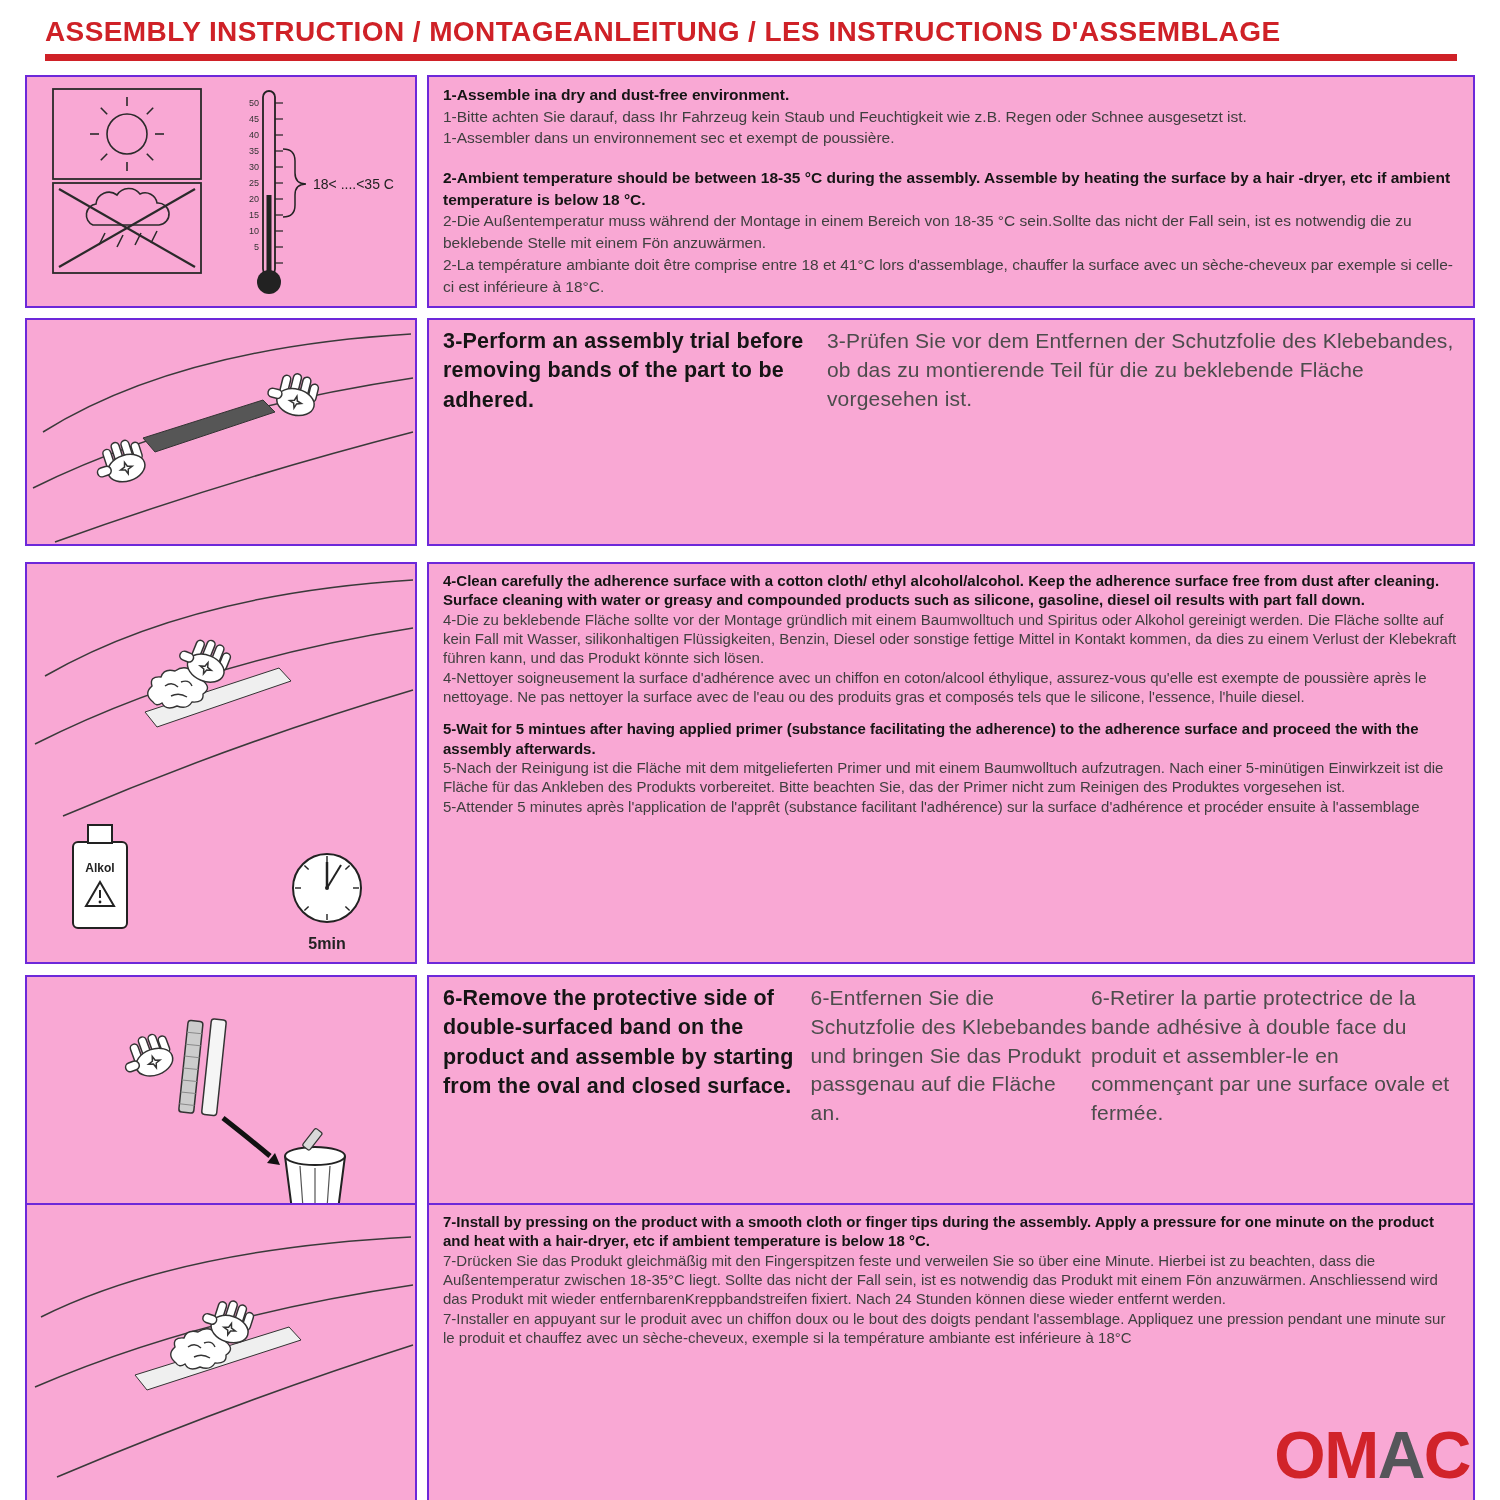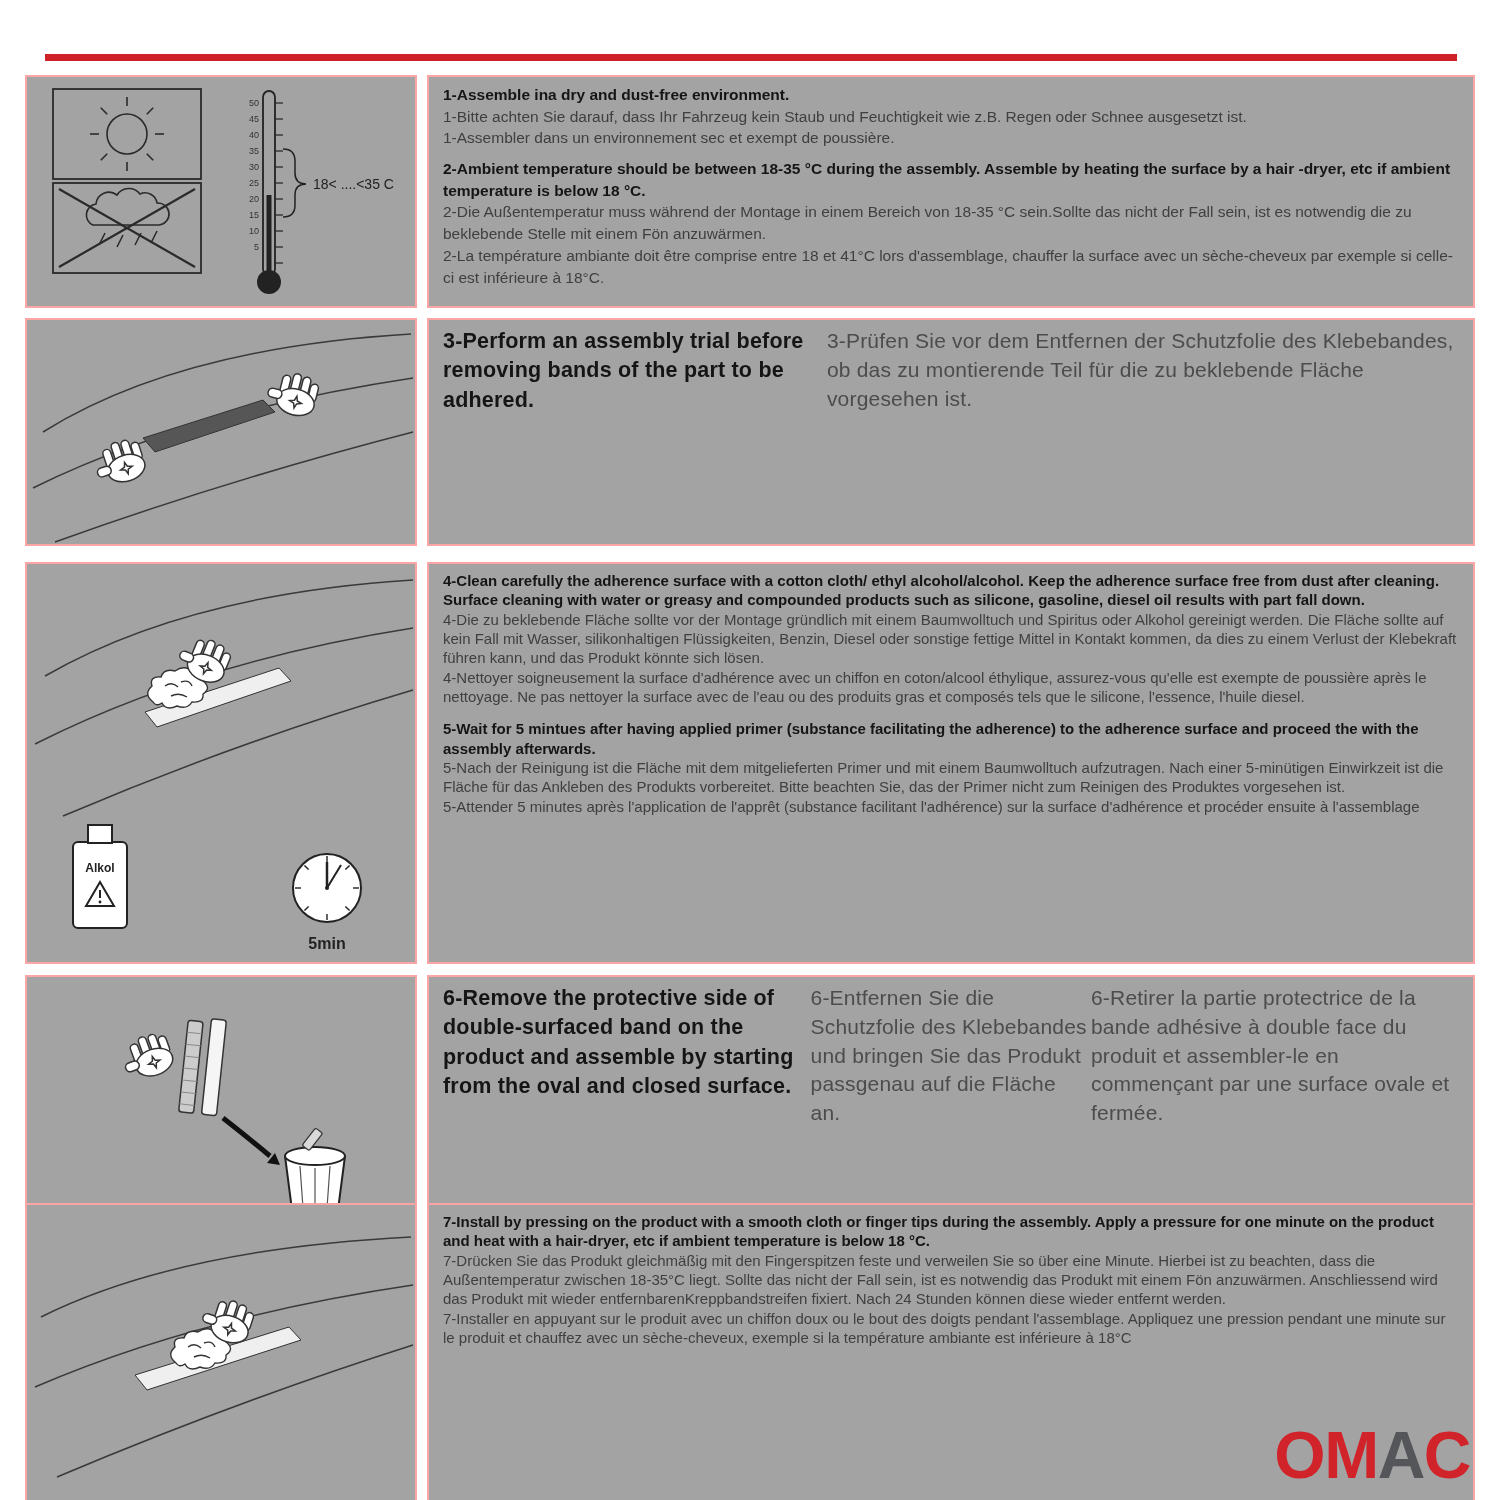--- a/index.html
+++ b/index.html
@@ -1,50 +1,51 @@
 <!DOCTYPE html>
 <html><head>
 <meta charset="utf-8">
 <style>
   html,body{margin:0;padding:0;background:#ffffff;}
   .page{position:relative;width:1500px;height:1500px;background:#fff;
         font-family:"Liberation Sans",sans-serif;color:#3c3c3c;overflow:hidden;}
   .title{position:absolute;left:45px;top:16px;width:1412px;
          font-size:28px;font-weight:bold;letter-spacing:0.4px;color:#cf2127;white-space:nowrap;}
   .title-rule{position:absolute;left:45px;top:54px;width:1412px;height:7px;background:#cf2127;}
-  .box{position:absolute;border:2px solid #fca5a5;background:#a3a3a3;box-sizing:border-box;}
+  .box{position:absolute;border:2px solid #6d28d9;background:#f9a8d4;box-sizing:border-box;}
   
   .l{left:25px;width:392px;}
   .r{left:427px;width:1048px;}
   .row1{top:75px;height:233px;}
   .row2{top:318px;height:228px;}
   .row3{top:562px;height:402px;}
   .row4{top:975px;height:276px;}
   .row5{top:1203px;height:327px;}
   .tbox{padding:7px 16px 20px 14px;overflow:hidden;}
   .center{display:flex;flex-direction:row;justify-content:center;}
   .t-mid p{font-size:15.5px;line-height:1.4;margin:0;color:#3f3f3f;}
   .t-small p{font-size:15px;line-height:1.29;margin:0;color:#3f3f3f;}
   .t-large p{font-size:21px;line-height:1.37;margin:0;color:#4c4c4c;letter-spacing:0.2px;}
   p.b{font-weight:bold;color:#151515;}
   .t-large p.b{font-size:21.5px;}
-  p.gap{margin-top:9px;}
+  p.gap{margin-top:18px;}
   .t-small p.gap{margin-top:13px;}
   .illus{width:100%;height:100%;display:block;}
   .illus text{font-family:"Liberation Sans",sans-serif;}
   .logo{position:absolute;right:30px;bottom:12px;font-weight:bold;font-size:66px;
         letter-spacing:-1.5px;line-height:1;font-family:"Liberation Sans",sans-serif;}
   .lg-red{color:#d1232a;}
   .lg-gray{color:#55565a;}
 </style>
 </head>
 <body>
 
 <div class="page">
 
+  <div class="title">ASSEMBLY INSTRUCTION / MONTAGEANLEITUNG / LES INSTRUCTIONS D'ASSEMBLAGE</div>
   <div class="title-rule"></div>
 
   <div class="box l row1">
     <svg class="illus" viewBox="0 0 388 229">
       <g fill="none" stroke="#2a2a2a" stroke-width="1.8">
         <rect x="26" y="12" width="148" height="90"></rect>
         <rect x="26" y="106" width="148" height="90"></rect>
       </g>
       <g fill="none" stroke="#2a2a2a" stroke-width="1.6">
         <circle cx="100" cy="57" r="20"></circle>

